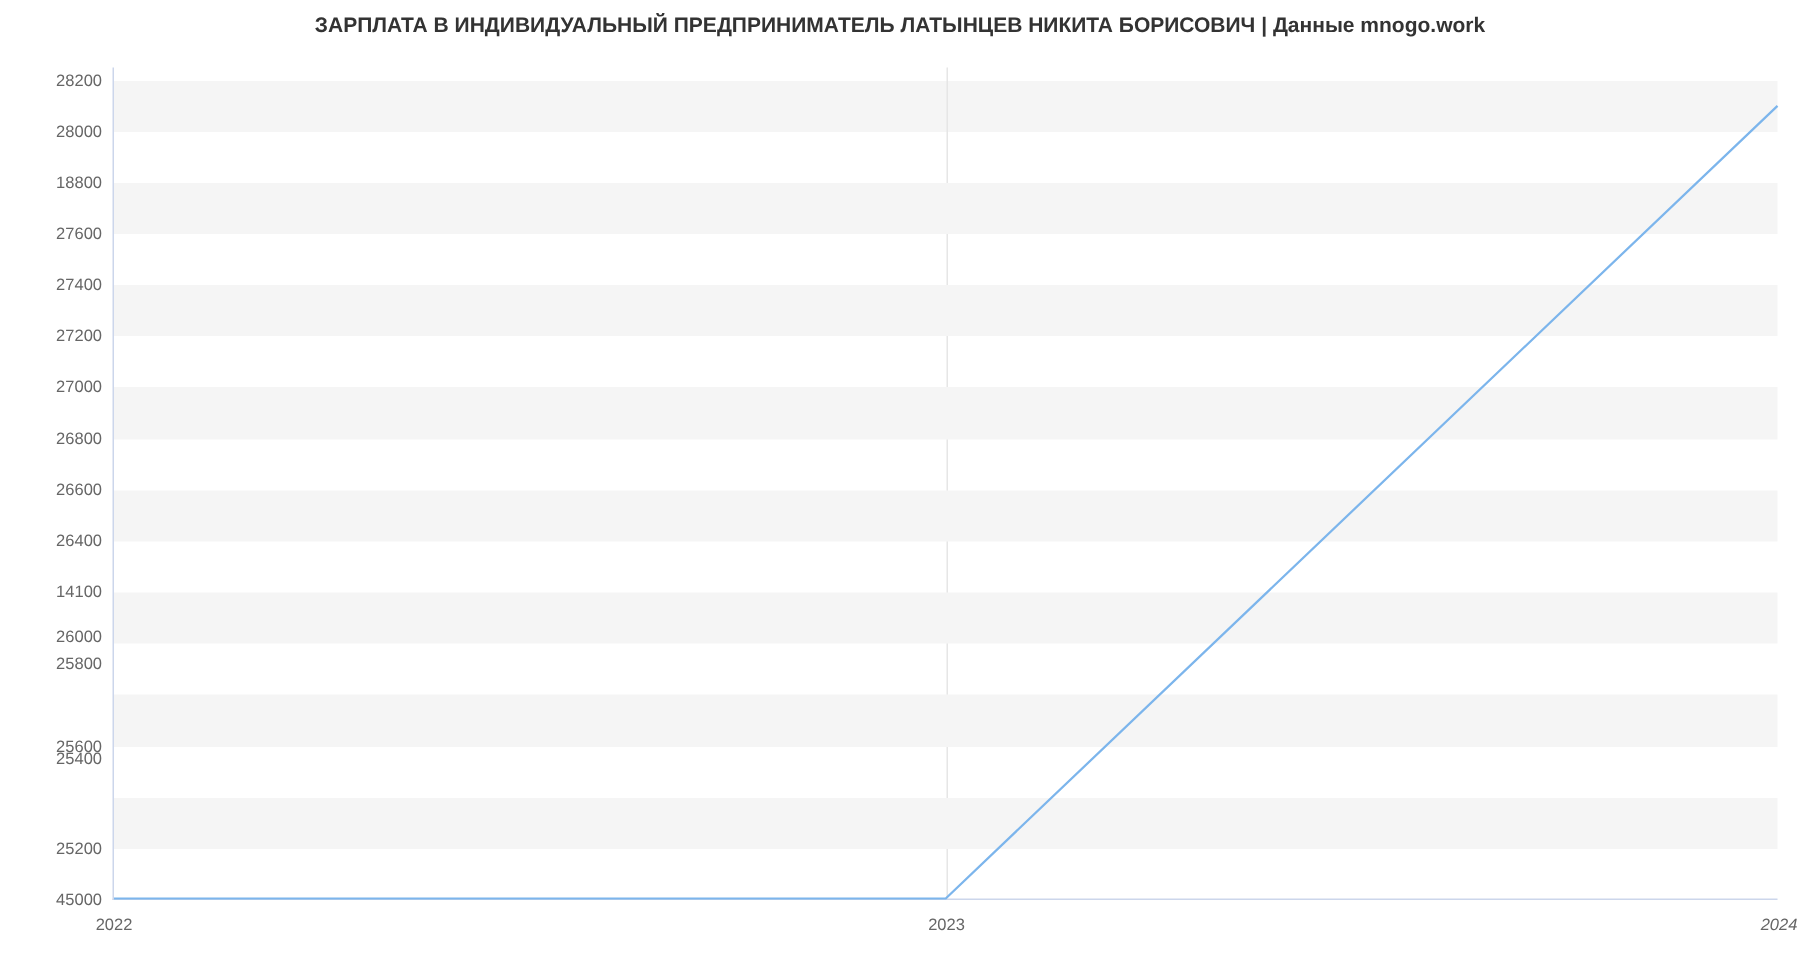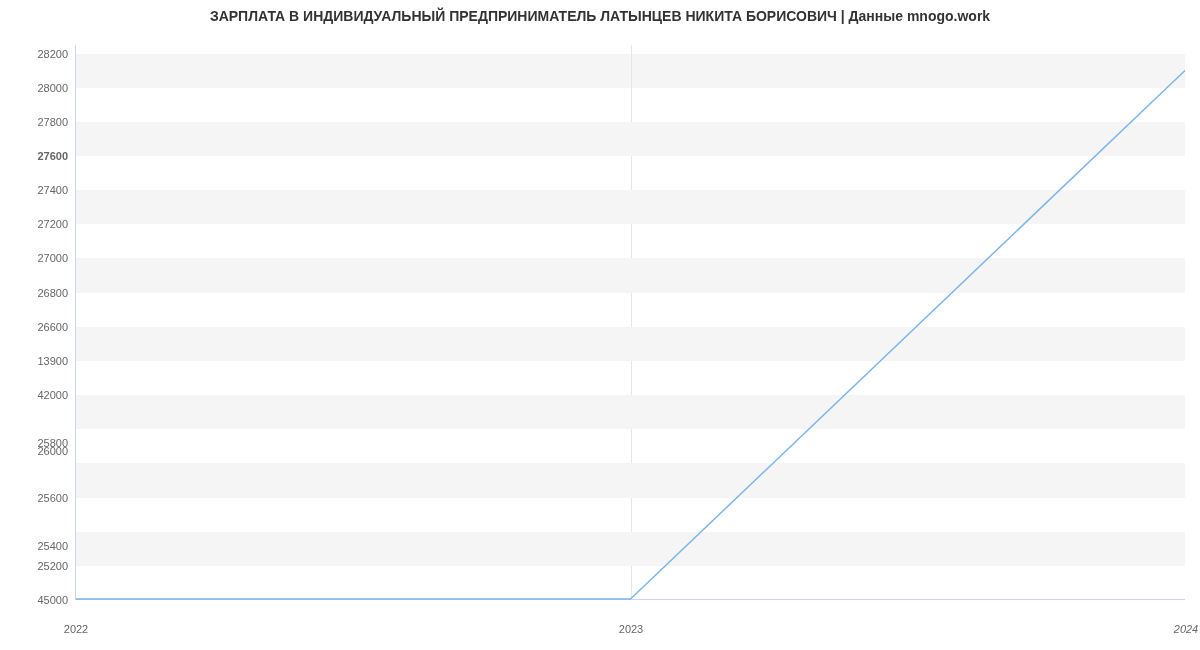--- a/index.html
+++ b/index.html
@@ -52,21 +52,21 @@
     right: 100%;
     margin-right: 8px;
     transform: translateY(-50%);
     font-size: 11px;
     color: #666;
     white-space: nowrap;
   }
   .x-tick-label {
     position: absolute;
     top: 100%;
-    margin-top: 24px;
+    margin-top: 12px;
     transform: translateX(-50%);
     font-size: 11px;
     color: #666;
     white-space: nowrap;
   }
   svg.line-layer {
     position: absolute;
     left: 0;
     top: 0;
     width: 100%;
@@ -92,32 +92,32 @@
       <div class="grid-band" style="top: 213.462px; height: 34.1538px;"></div>
       <div class="grid-band" style="top: 281.769px; height: 34.1538px;"></div>
       <div class="grid-band" style="top: 350.077px; height: 34.1538px;"></div>
       <div class="grid-band" style="top: 418.385px; height: 34.1538px;"></div>
       <div class="grid-band" style="top: 486.692px; height: 34.1538px;"></div>
     <svg class="line-layer" id="line-layer" viewBox="0 0 1110 555" preserveAspectRatio="none">
         <path d="M0 555 L555 555 L1110 25.61538461538464" class="series-line" stroke="#7cb5ec"></path>
       </svg>
   <div class="y-tick-label" style="top: 555px;">45000</div>
       <div class="y-tick-label" style="top: 520.846px;">25200</div>
-      <div class="y-tick-label" style="top: 501px; margin-left: 40px;">25400</div>
+      <div class="y-tick-label" style="top: 461px; margin-left: 40px;">25400</div>
       <div class="y-tick-label" style="top: 452.538px; margin-left: 20px;">25600</div>
       <div class="y-tick-label" style="top: 398px;">25800</div>
-      <div class="y-tick-label" style="top: 406px;">26000</div>
-      <div class="y-tick-label" style="top: 350.077px;">42000</div>
-      <div class="y-tick-label" style="top: 315.923px;">13900</div>
+      <div class="y-tick-label" style="top: 380px;">26000</div>
+      <div class="y-tick-label" style="top: 350.077px;">14100</div>
+      <div class="y-tick-label" style="top: 315.923px;">26400</div>
       <div class="y-tick-label" style="top: 281.769px;">26600</div>
       <div class="y-tick-label" style="top: 247.615px; margin-left: 35px;">26800</div>
       <div class="y-tick-label" style="top: 213.462px;">27000</div>
       <div class="y-tick-label" style="top: 179.308px;">27200</div>
       <div class="y-tick-label" style="top: 145.154px;">27400</div>
-      <div class="y-tick-label" style="top: 111px; font-weight: bold;">27600</div>
-      <div class="y-tick-label" style="top: 76.8462px;">27800</div>
+      <div class="y-tick-label" style="top: 111px;">27600</div>
+      <div class="y-tick-label" style="top: 76.8462px;">18800</div>
       <div class="y-tick-label" style="top: 42.6923px;">28000</div>
       <div class="y-tick-label" style="top: 8.53846px;">28200</div>
       <div class="x-tick-label" style="left: 0px;">2022</div>
       <div class="x-tick-label" style="left: 555px; text-align: center;">2023</div>
       <div class="x-tick-label" style="left: 1110px; font-style: italic;">2024</div>
     </div>
 </div>
 
 </body></html>

